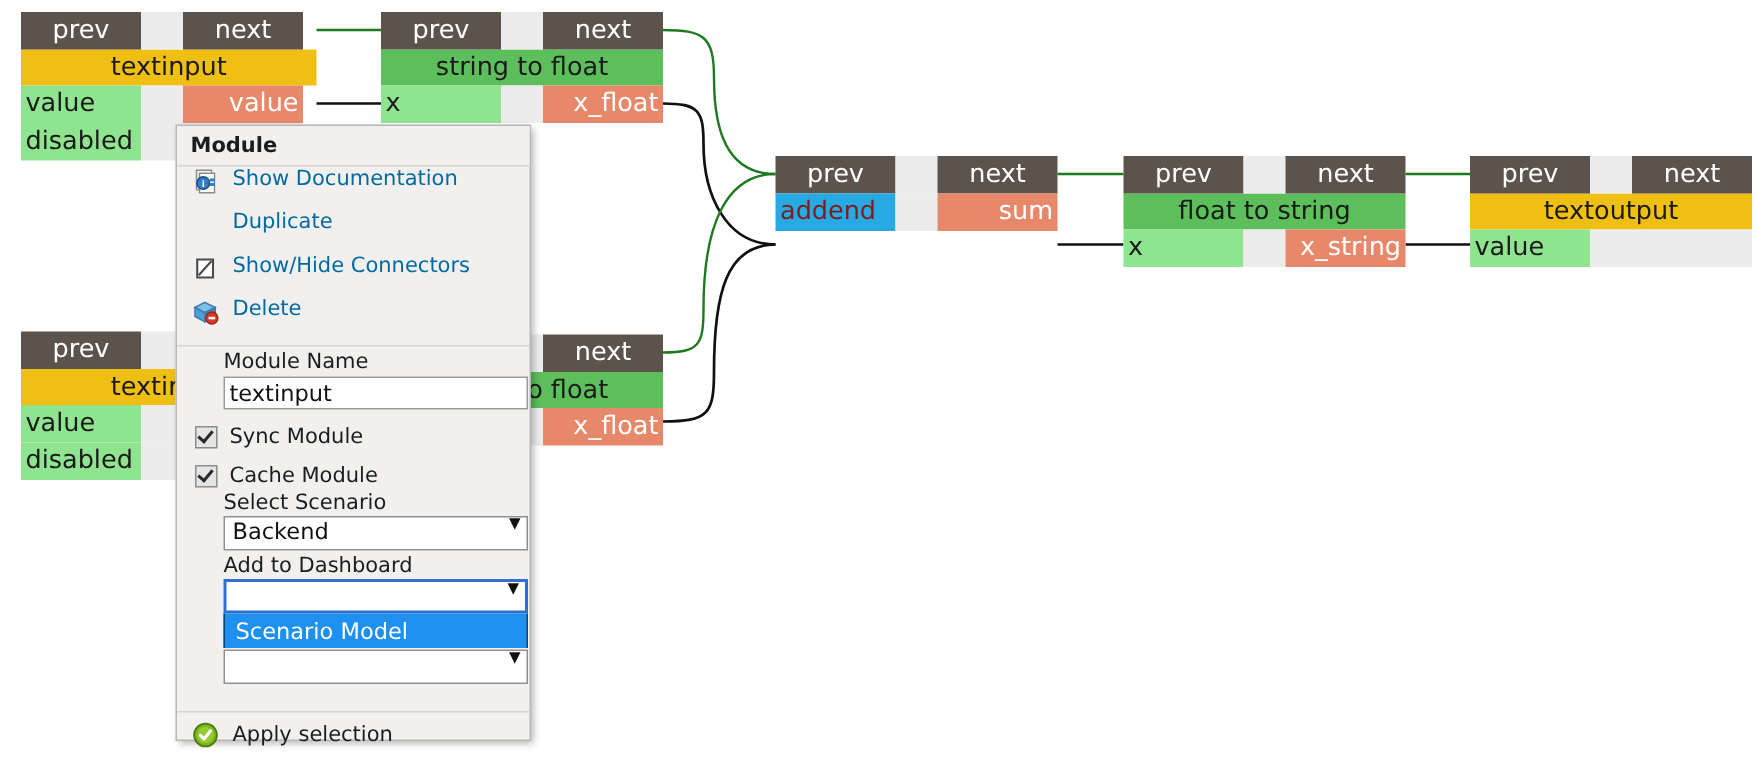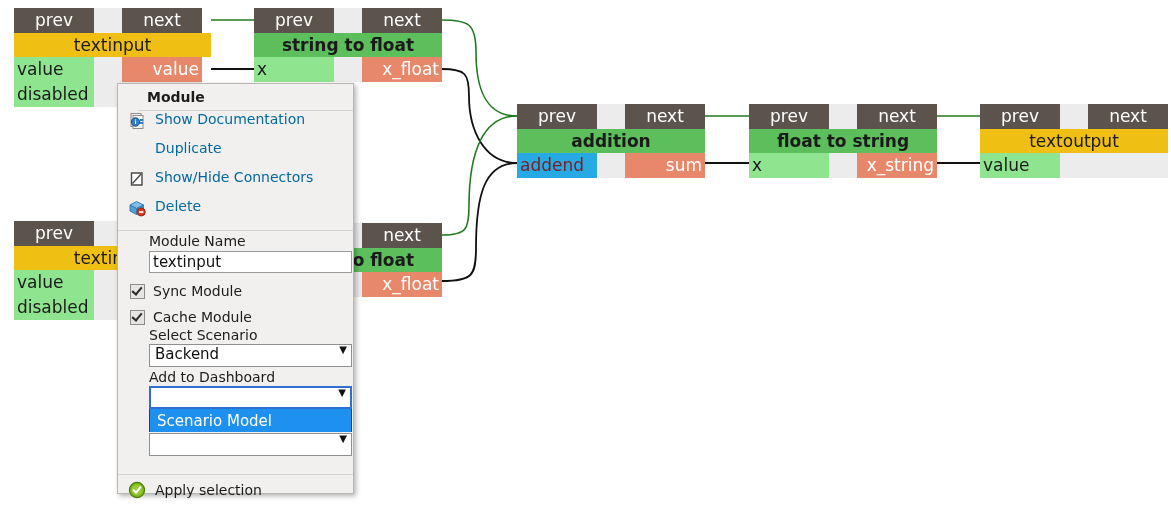--- a/index.html
+++ b/index.html
@@ -18,21 +18,21 @@
   
   .node{position:absolute;box-sizing:border-box;}
   .node-row{display:flex;width:100%;height:25px;}
   .cell{height:25px;line-height:25px;font-size:17px;box-sizing:border-box;
         white-space:nowrap;overflow:hidden;}
   .hdr-prev{background:#5c544c;color:#ffffff;text-align:center;width:80px;}
   .hdr-gap{background:#ececec;width:28px;}
   .hdr-next{background:#5c544c;color:#ffffff;text-align:center;width:80px;}
   .title{height:24px;line-height:24px;width:100%;text-align:center;
          font-size:17px;color:#1a1a1a;box-sizing:border-box;}
-  .title.green{background:#5cbf5c;font-weight:bold;}
+  .title.green{background:#5cbf5c;}
   .title.yellow{background:#efbf14;}
   .port-in{background:#8fe58f;color:#1a1a1a;text-align:left;padding-left:3px;width:80px;}
   .port-in.blue{background:#27a9e3;color:#7f1d1d;}
   .port-gap{background:#ececec;width:28px;}
   .port-out{background:#e8886b;color:#ffffff;text-align:right;padding-right:3px;width:80px;}
   .port-out.empty{background:#ececec;}
   .row-plain{display:flex;width:100%;height:25px;}
 
   
   #ctxmenu{
@@ -42,21 +42,20 @@
     box-shadow:2px 2px 5px rgba(0,0,0,0.30);
     box-sizing:border-box;
     z-index:50;
     font-size:14px;color:#1c1c1c;
   }
   .menu-title{
     font-weight:bold;font-size:14px;color:#1c1c1c;
     padding:5px 0 5px 9px;
     border-bottom:1px solid #d6d4d0;
     background:#f1f0ee;
-    margin-left:20px;
   }
   .menu-item{
     display:flex;align-items:flex-start;height:29px;padding-left:9px;
     font-size:14px;color:#0369a1;
   }
   .menu-item .ico{width:20px;height:20px;margin-right:8px;flex:0 0 20px;
                   display:flex;align-items:center;justify-content:center;}
   .menu-item .ico.blank{width:20px;}
   .menu-sep{height:1px;background:#d6d4d0;margin:3px 0 2px 0;}
   .field-label{padding-left:31px;font-size:14px;color:#1c1c1c;margin-top:2px;}
@@ -186,21 +185,20 @@
       <div class="cell port-out">x_float</div>
     </div>
   </div>
 
   <div class="node" style="left:503px;top:104px;width:188px;">
     <div class="node-row">
       <div class="cell hdr-prev">prev</div>
       <div class="cell hdr-gap"></div>
       <div class="cell hdr-next">next</div>
     </div>
-    <div class="title green">addition</div>
     <div class="row-plain">
       <div class="cell port-in blue">addend</div>
       <div class="cell port-gap"></div>
       <div class="cell port-out">sum</div>
     </div>
   </div>
 
   <div class="node" style="left:735px;top:104px;width:188px;">
     <div class="node-row">
       <div class="cell hdr-prev">prev</div>

